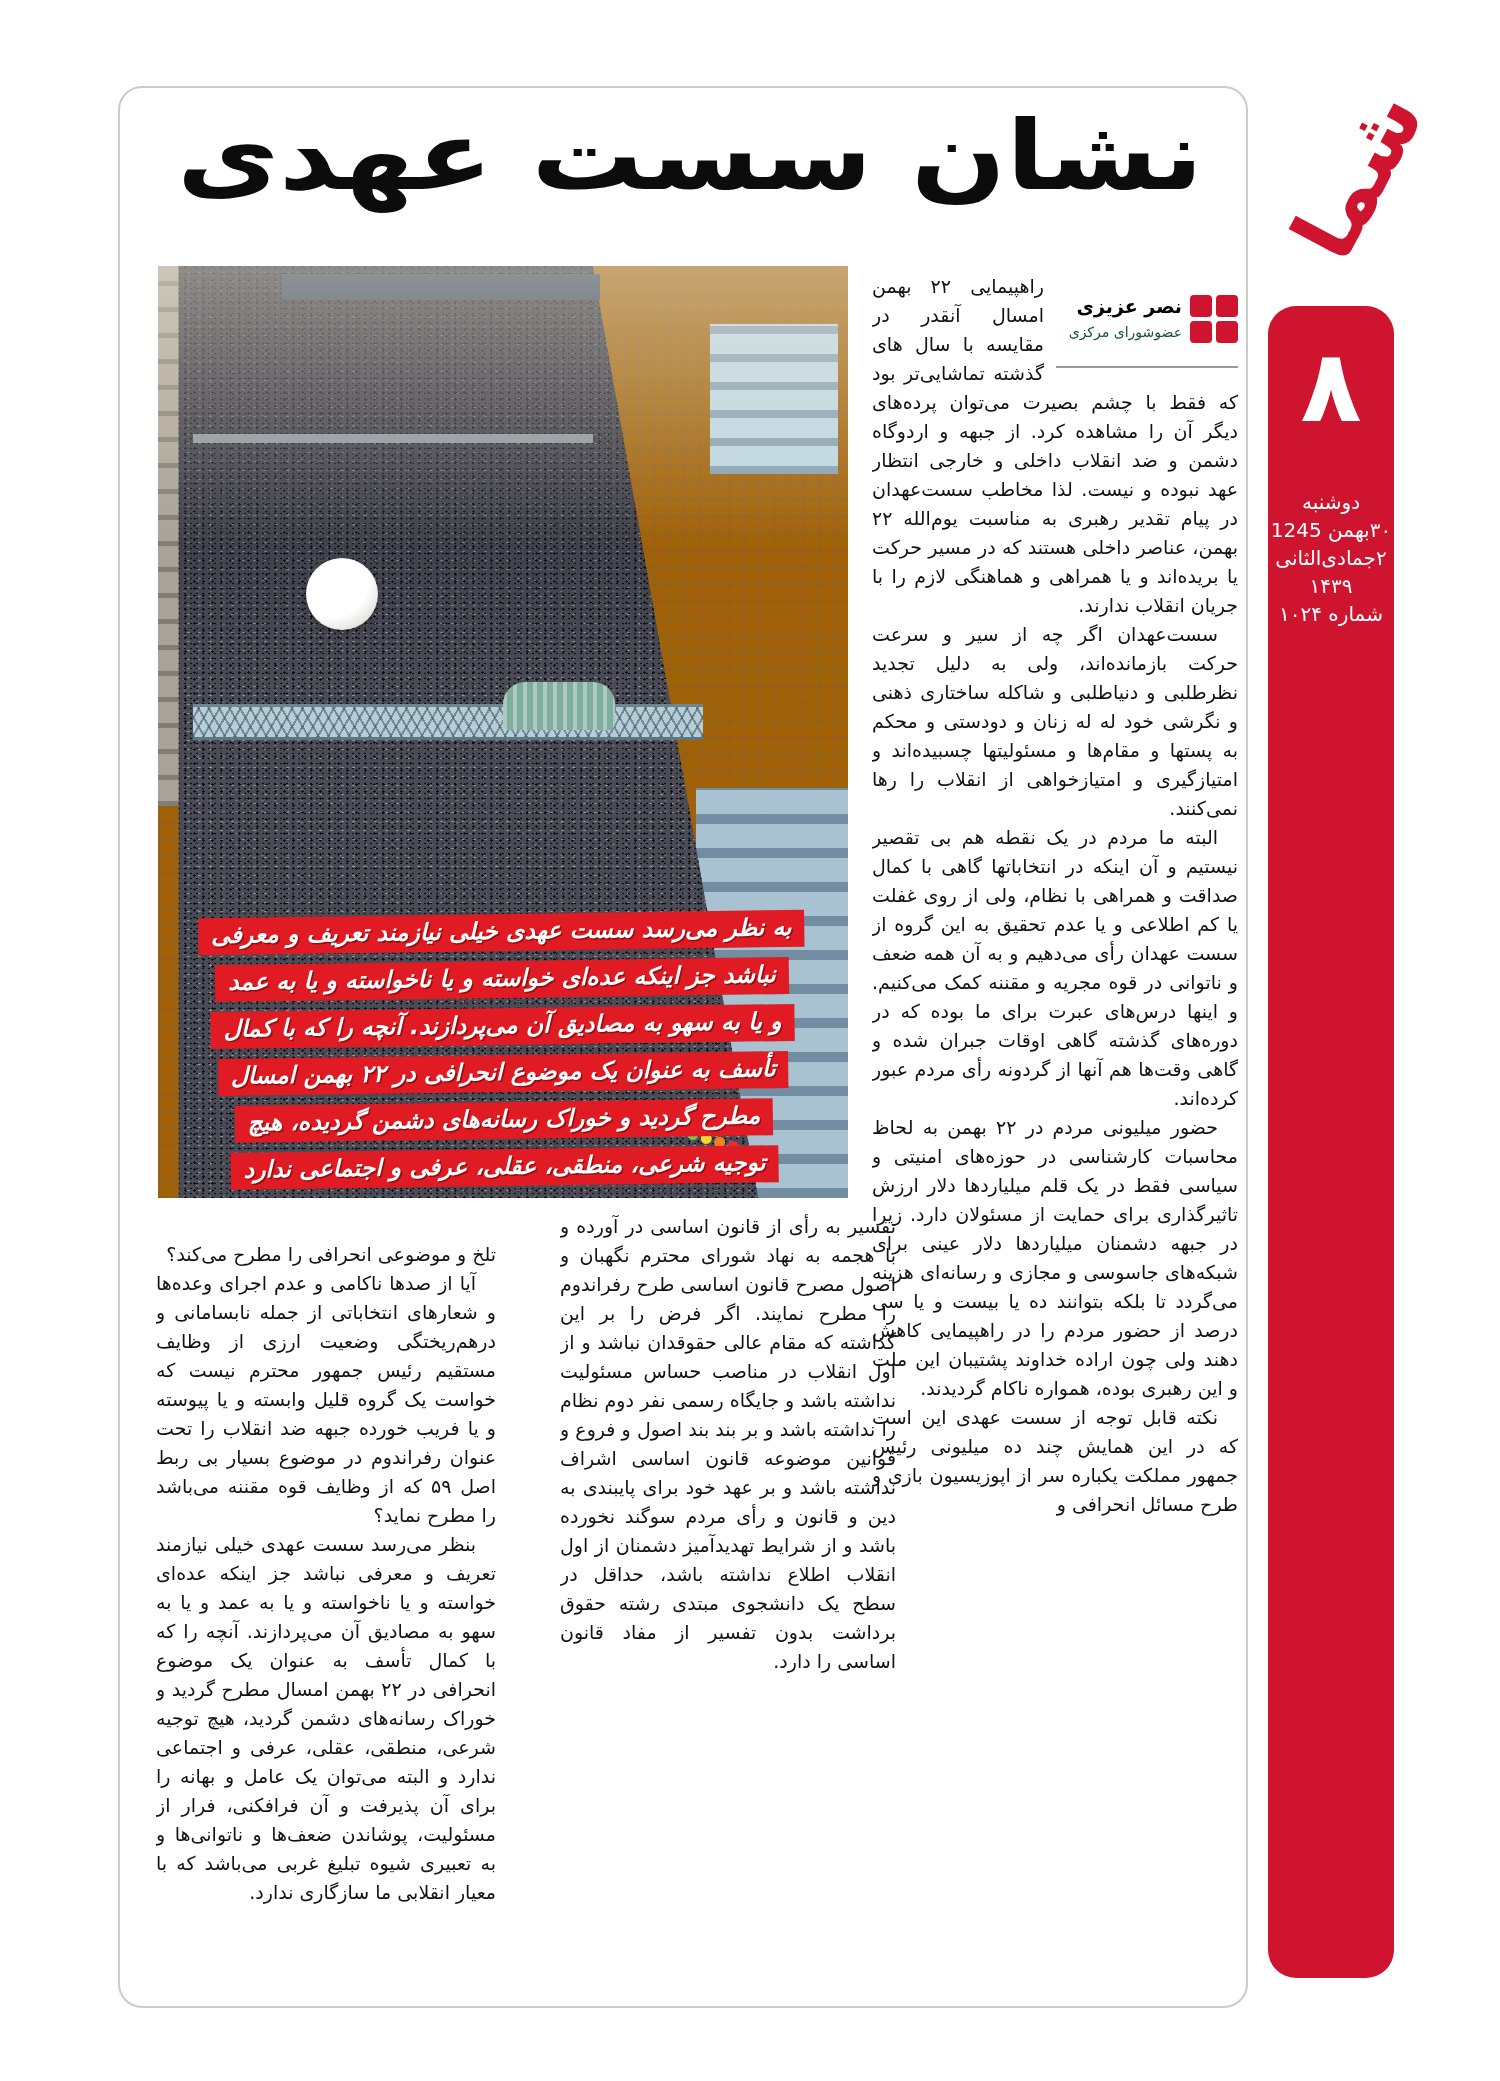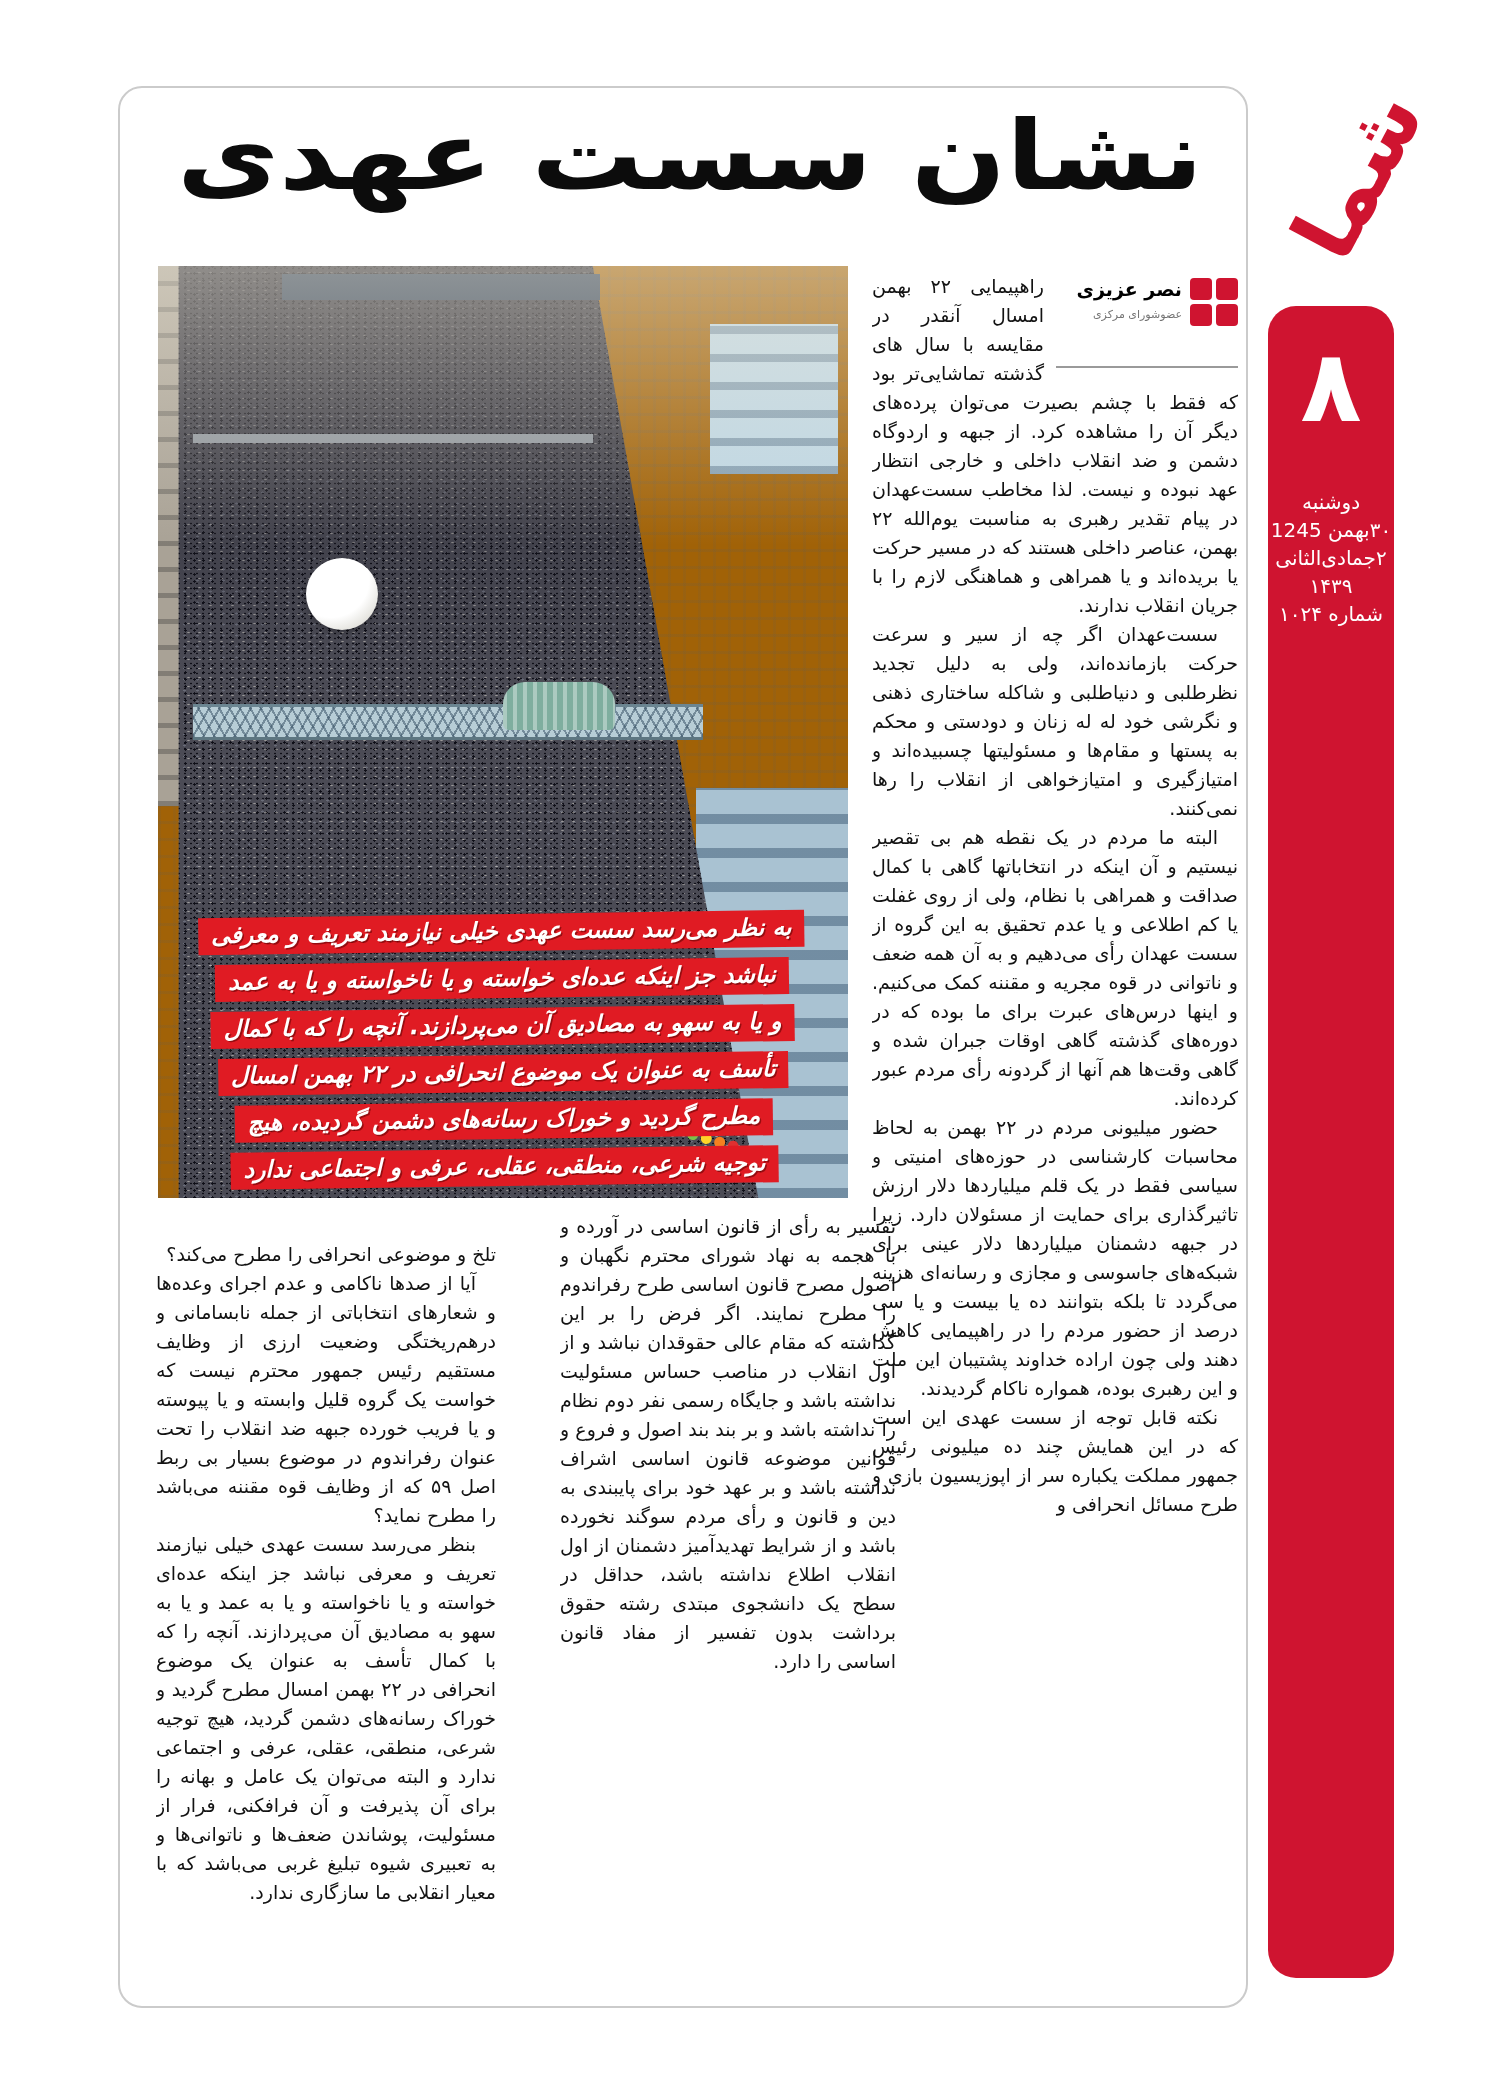--- a/index.html
+++ b/index.html
@@ -74,27 +74,27 @@
   .col{position:absolute;color:#121212;font-size:19px;line-height:29px;
     text-align:justify;overflow:hidden;}
   .col p{margin:0;}
   .col p.ind{text-indent:20px;}
   .col-right{left:auto;right:262px;top:272px;width:366px;height:1648px;} 
   .col-mid{left:560px;top:1212px;width:336px;height:706px;}
   .col-left{left:156px;top:1212px;width:340px;height:706px;margin-top:28px;}
 
   
   .author{float:right;width:182px;height:86px;margin:2px 0 6px 12px;
-    border-bottom:2px solid #9a9a9a;padding-bottom:6px;display:flex;gap:8px;align-items:flex-start;}
+    border-bottom:2px solid #9a9a9a;padding-bottom:6px;display:flex;gap:8px;align-items:center;}
   .a-icon{width:48px;height:48px;margin-top:4px;display:grid;flex:0 0 48px;
     grid-template-columns:1fr 1fr;grid-template-rows:1fr 1fr;gap:4px;}
   .a-icon b{background:#cf1430;border-radius:4px;display:block;}
   .a-text{display:flex;flex-direction:column;justify-content:flex-start;}
   .a-name{font-size:19px;font-weight:bold;line-height:30px;color:#000;}
-  .a-role{font-size:11px;line-height:22px;color:#737373;}
+  .a-role{font-size:14px;line-height:22px;color:#14532d;}
 </style>
 </head>
 <body>
 
 <div class="canvas">
 
   <div class="sheet"></div>
 
   <div class="headline">نشان سست عهدی</div>
 

